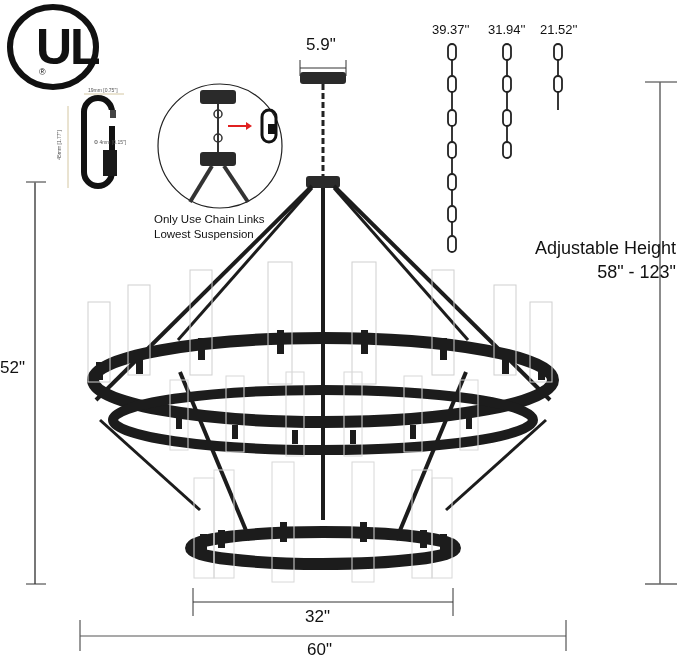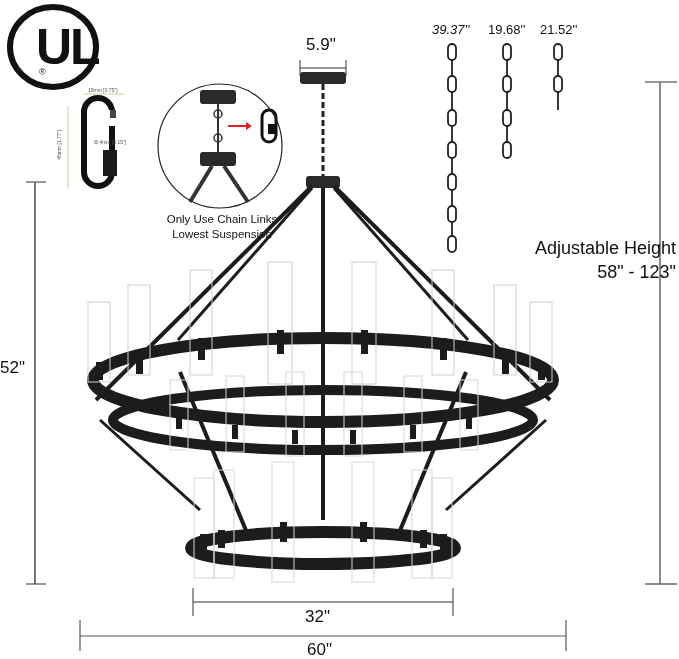--- a/index.html
+++ b/index.html
@@ -2,21 +2,21 @@
 <html><head>
 <meta charset="utf-8">
 <style>
   html, body { margin:0; padding:0; background:#ffffff; }
   body { width:679px; height:659px; position:relative; overflow:hidden; font-family:"Liberation Sans", sans-serif; color:#111; }
   .abs { position:absolute; }
   .lbl { position:absolute; white-space:nowrap; color:#111; }
   .dim-text { font-size:17px; }
   .chain-text { font-size:13px; }
   .adj { font-size:18px; text-align:right; line-height:22px; }
-  .note { font-size:11.5px; text-align:center; line-height:15px; }
+  .note { font-size:11.5px; line-height:15px; }
   .tiny { font-size:5px; color:#555; }
   svg { position:absolute; left:0; top:0; }
 </style>
 </head>
 <body>
 
 <div class="abs" style="left:6px;top:4px;width:94px;height:86px;">
   <svg width="94" height="86">
     <ellipse cx="47" cy="43" rx="43" ry="40" fill="none" stroke="#111" stroke-width="6"></ellipse>
   </svg>
@@ -157,22 +157,22 @@
   <line x1="80" y1="620" x2="80" y2="651" stroke="#333" stroke-width="1"></line>
   <line x1="566" y1="620" x2="566" y2="651" stroke="#333" stroke-width="1"></line>
   <line x1="80" y1="636" x2="566" y2="636" stroke="#555" stroke-width="1.2"></line>
 </svg>
 
 <div class="lbl dim-text" style="left:306px;top:35px;">5.9"</div>
 <div class="lbl dim-text" style="left:0px;top:358px;">52"</div>
 <div class="lbl dim-text" style="left:305px;top:607px;">32"</div>
 <div class="lbl dim-text" style="left:307px;top:640px;">60"</div>
 
-<div class="lbl chain-text" style="left:432px;top:22px;font-style:italic;">39.37''</div>
-<div class="lbl chain-text" style="left:488px;top:22px;">19.68''</div>
+<div class="lbl chain-text" style="left:432px;top:22px;">39.37''</div>
+<div class="lbl chain-text" style="left:488px;top:22px;">31.94''</div>
 <div class="lbl chain-text" style="left:540px;top:22px;">21.52''</div>
 <svg width="679" height="659" style="pointer-events:none;">
   <g fill="none" stroke="#222" stroke-width="1.8">
     <rect x="448" y="44" width="8" height="16" rx="4"></rect>
     <line x1="452" y1="60" x2="452" y2="76"></line>
     <rect x="448" y="76" width="8" height="16" rx="4"></rect>
     <line x1="452" y1="92" x2="452" y2="110"></line>
     <rect x="448" y="110" width="8" height="16" rx="4"></rect>
     <line x1="452" y1="126" x2="452" y2="142"></line>
     <rect x="448" y="142" width="8" height="16" rx="4"></rect>

